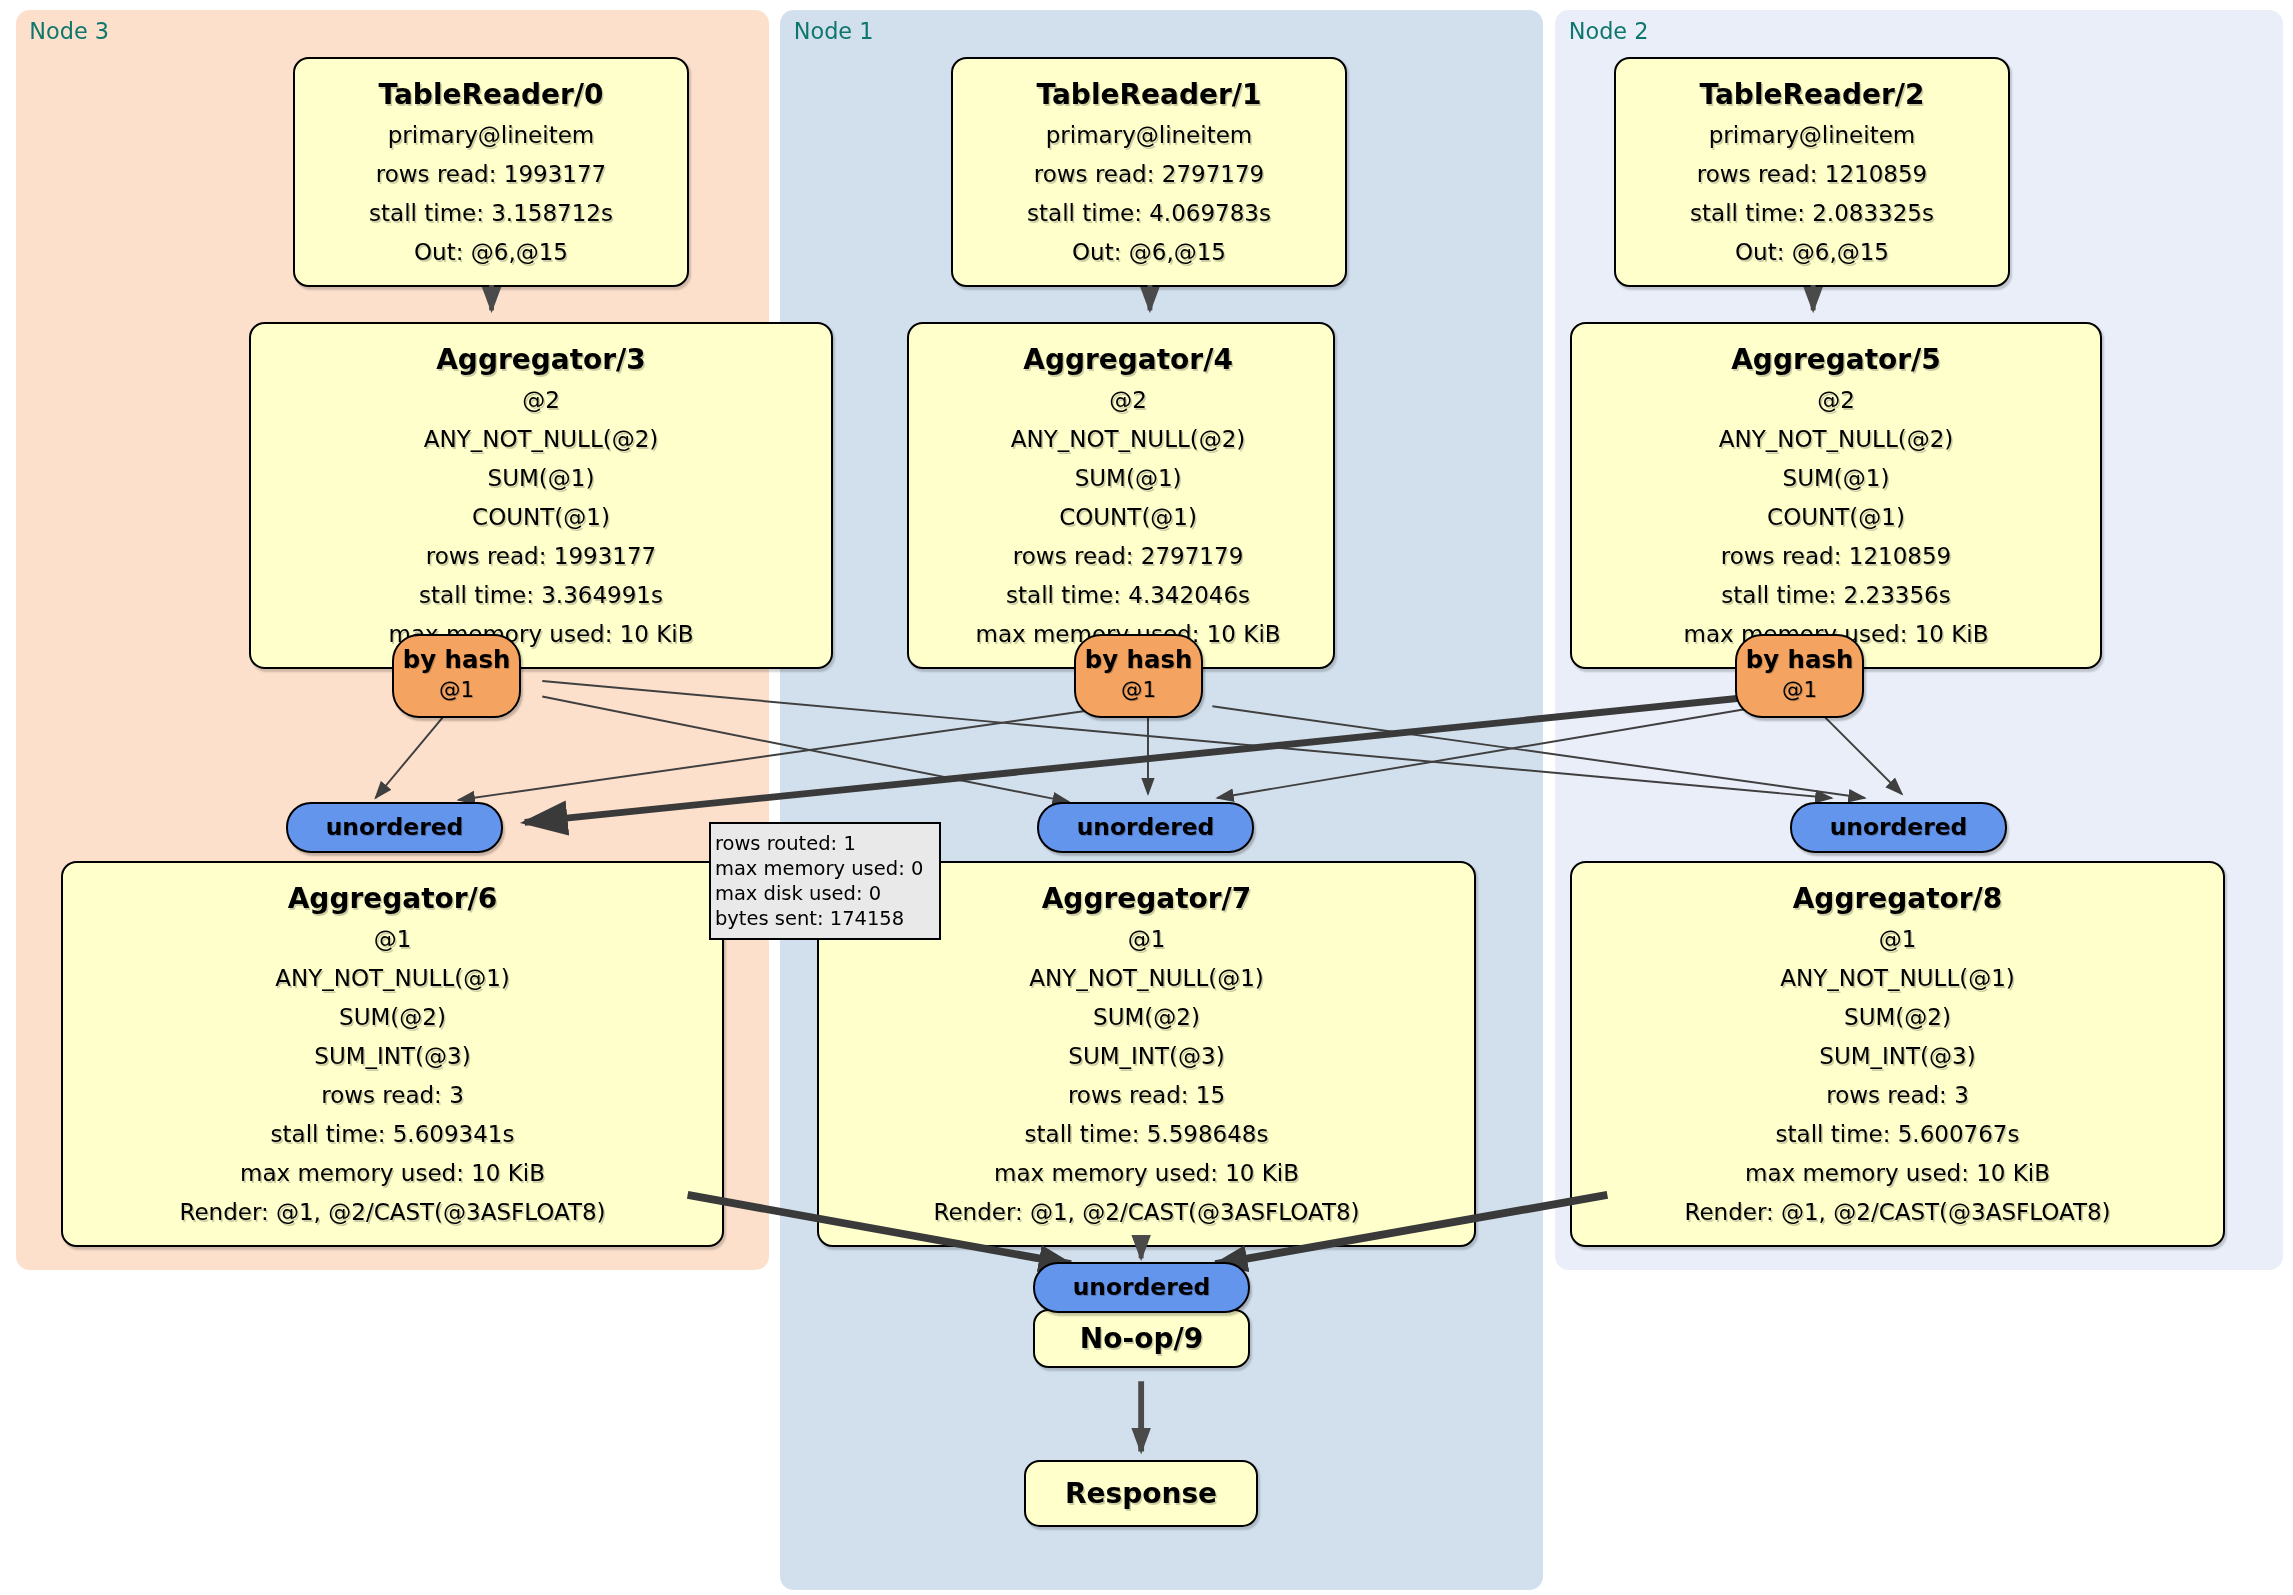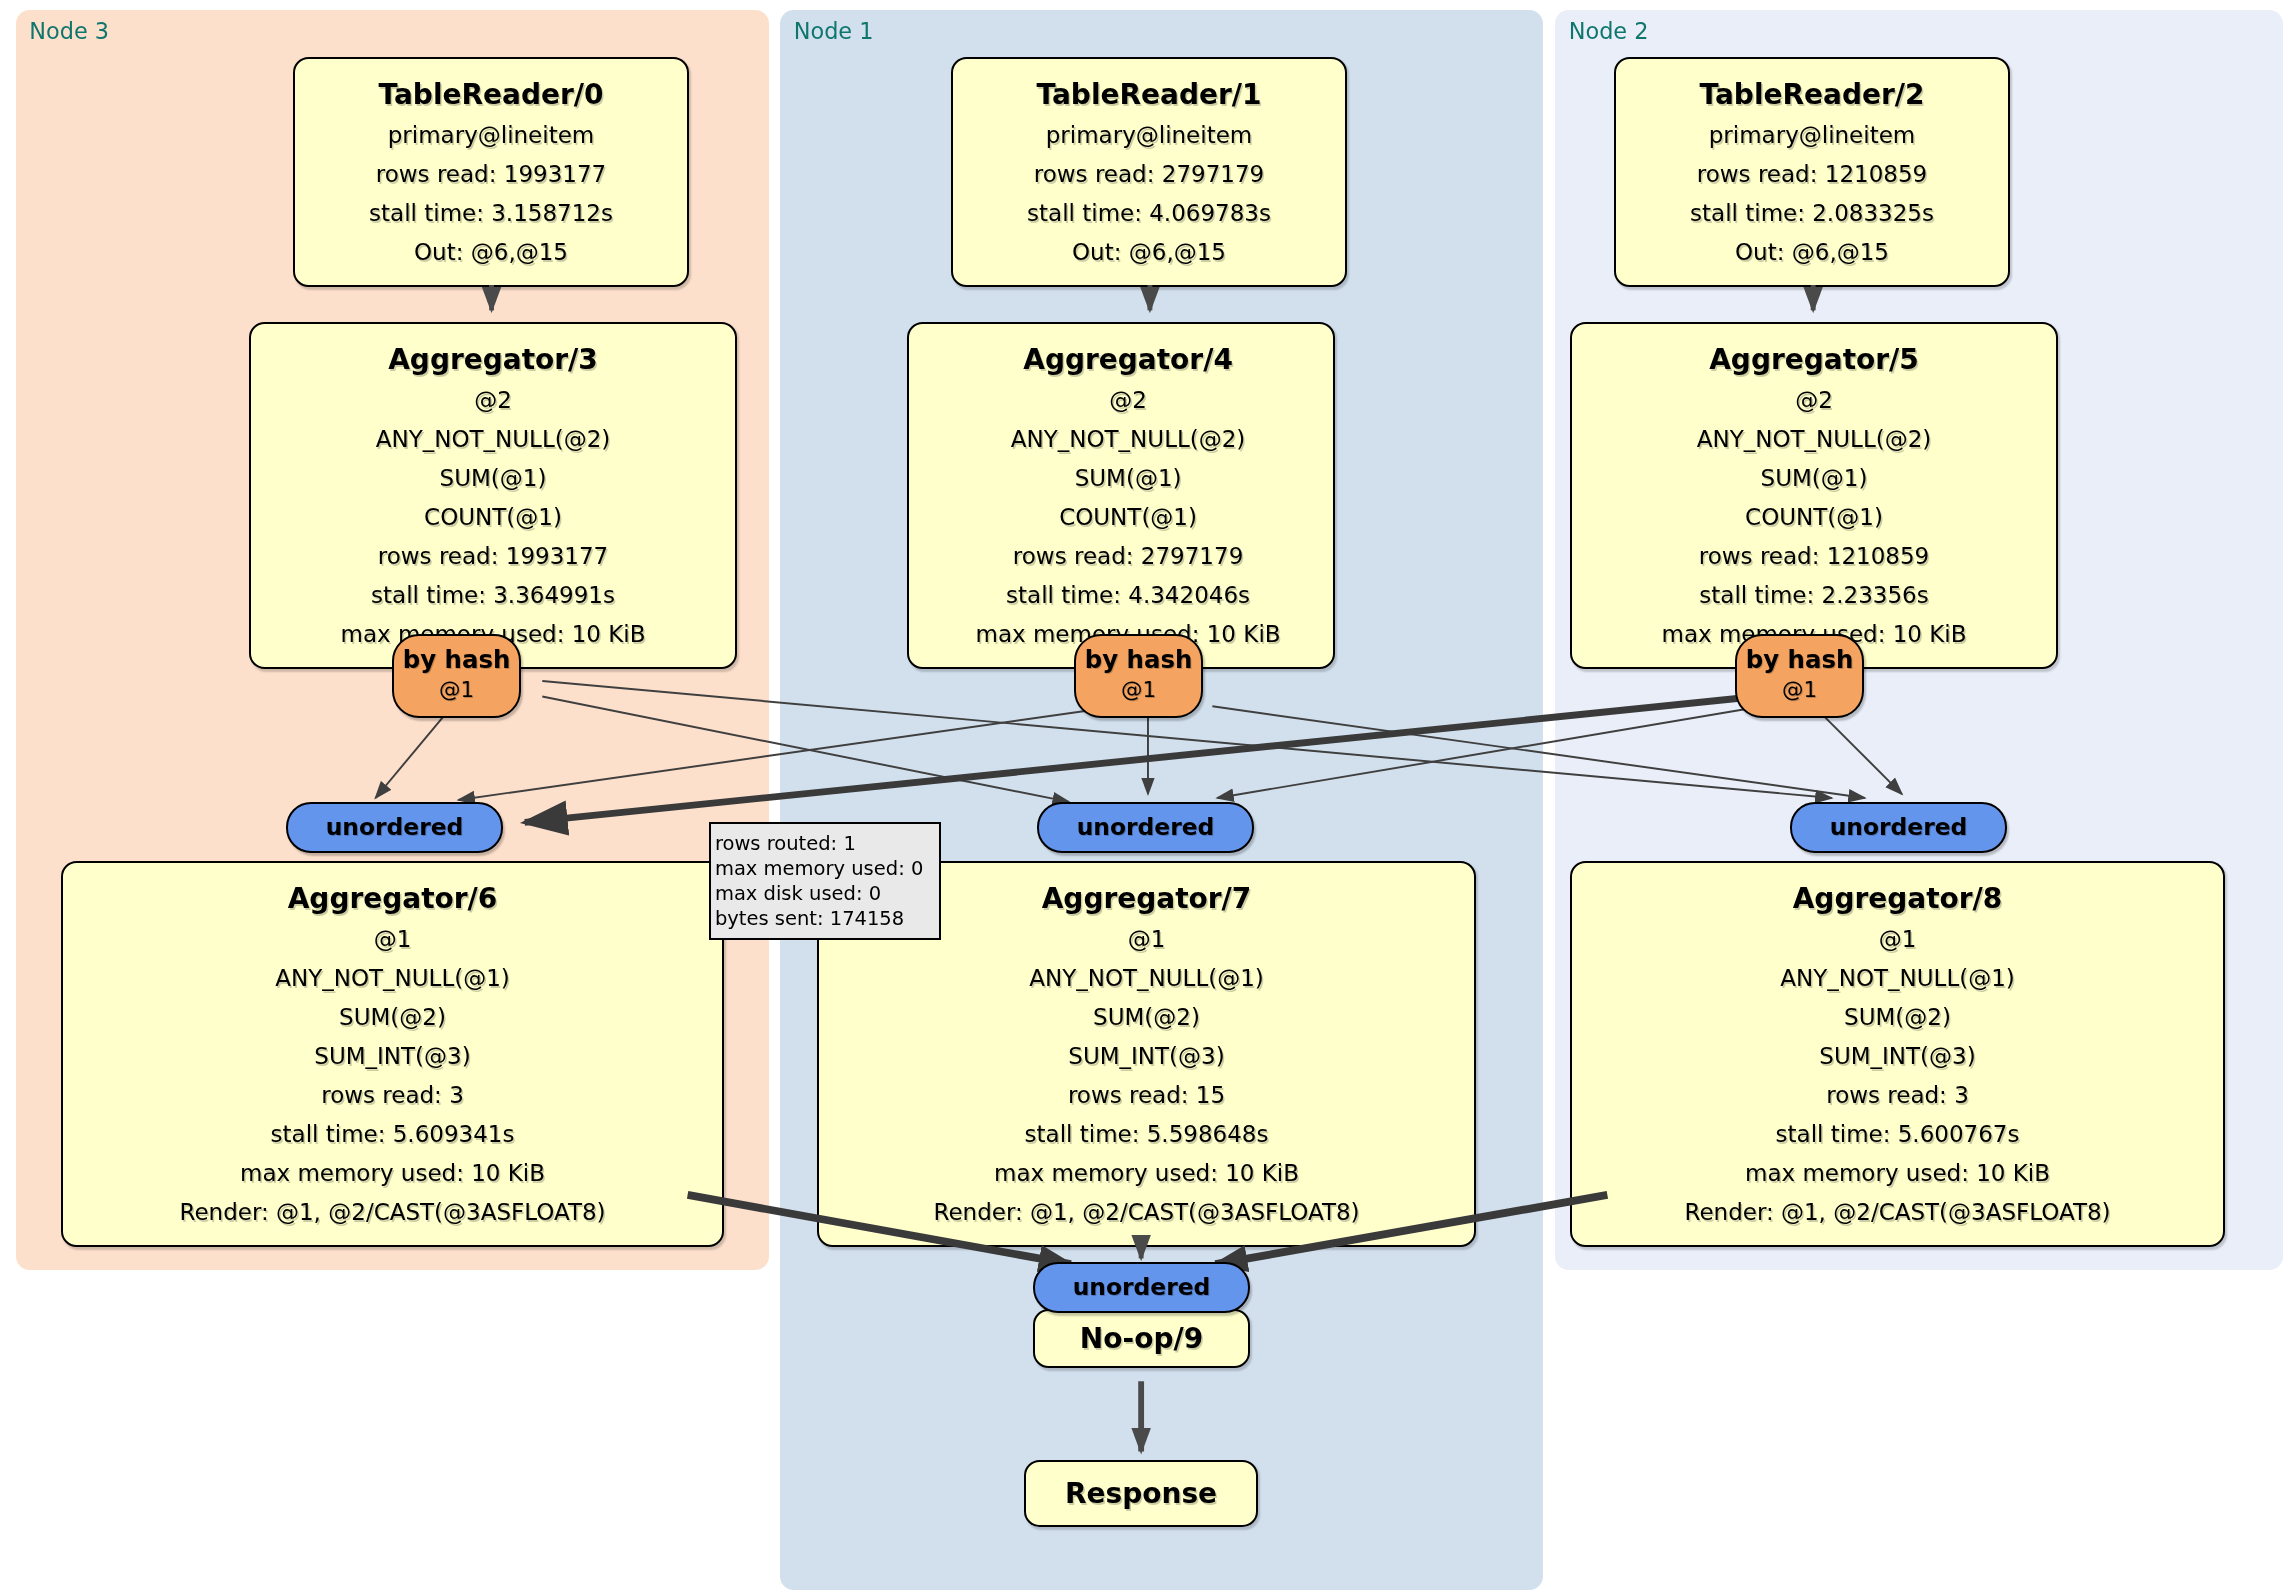--- a/index.html
+++ b/index.html
@@ -20,23 +20,23 @@
     text-align:center; padding:13.7px 5.9px;
     box-shadow:2px 2.9px 2px rgba(0,0,0,0.18);
     text-shadow:1.5px 1.5px 0 rgba(0,0,0,0.20);
   }
   .gbox .t { font-weight:bold; font-size:28px; line-height:43px; white-space:nowrap; }
   .gbox .l { font-size:23px; line-height:39px; white-space:nowrap; }
 
   #tr0 { left:293px;  top:57px; width:396px; }
   #tr1 { left:951px;  top:57px; width:396px; }
   #tr2 { left:1614px; top:57px; width:396px; }
-  #agg3 { left:249px;  top:322px; width:488px; }
+  #agg3 { left:249px;  top:322px; width:584px; }
   #agg4 { left:907px;  top:322px; width:428px;padding-left:20px; }
-  #agg5 { left:1570px; top:322px; width:488px; }
+  #agg5 { left:1570px; top:322px; width:532px; }
   #agg6 { left:61px;   top:861px; width:663px; }
   #agg7 { left:817px;  top:861px; width:659px; }
   #agg8 { left:1570px; top:861px; width:655px; }
   #noop { left:1033px; top:1309px; width:217px; padding:5.9px 5.9px; }
   #resp { left:1024px; top:1460px; width:234px; padding:9.8px 5.9px; }
 
   .edges { position:absolute; left:0; top:0; z-index:2; pointer-events:none; }
   .e  { stroke:#3f3f3f; stroke-width:2px;   fill:none; }
   .ev { stroke:#4a4a4a; stroke-width:5px;   fill:none; }
   .eb { stroke:#3a3a3a; stroke-width:8px;   fill:none; }

